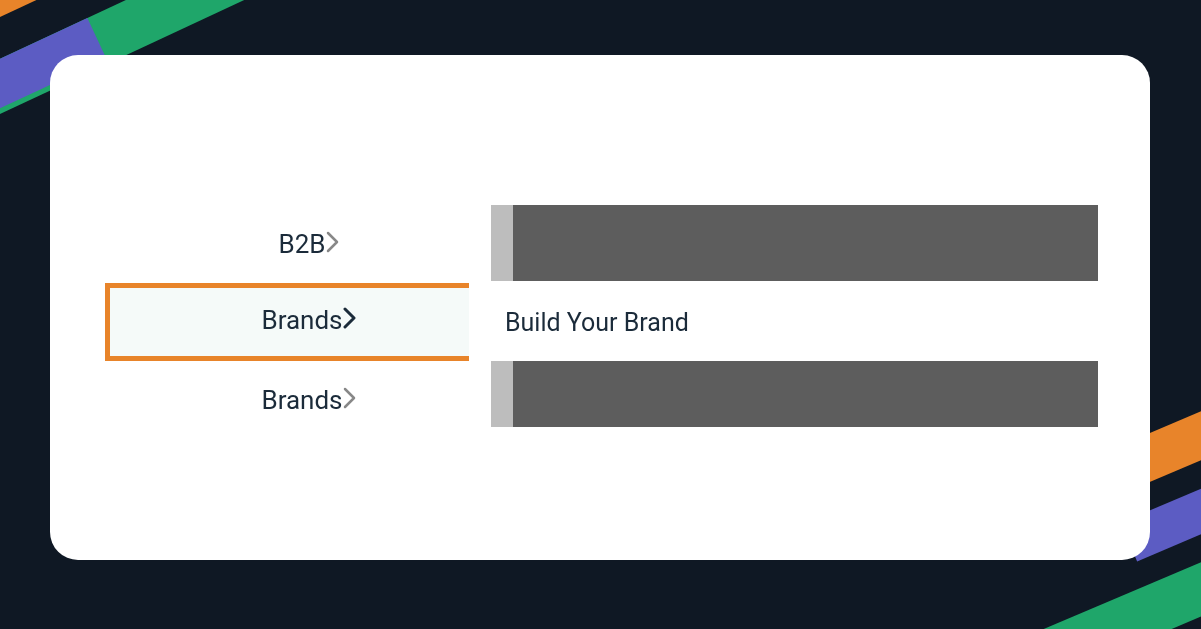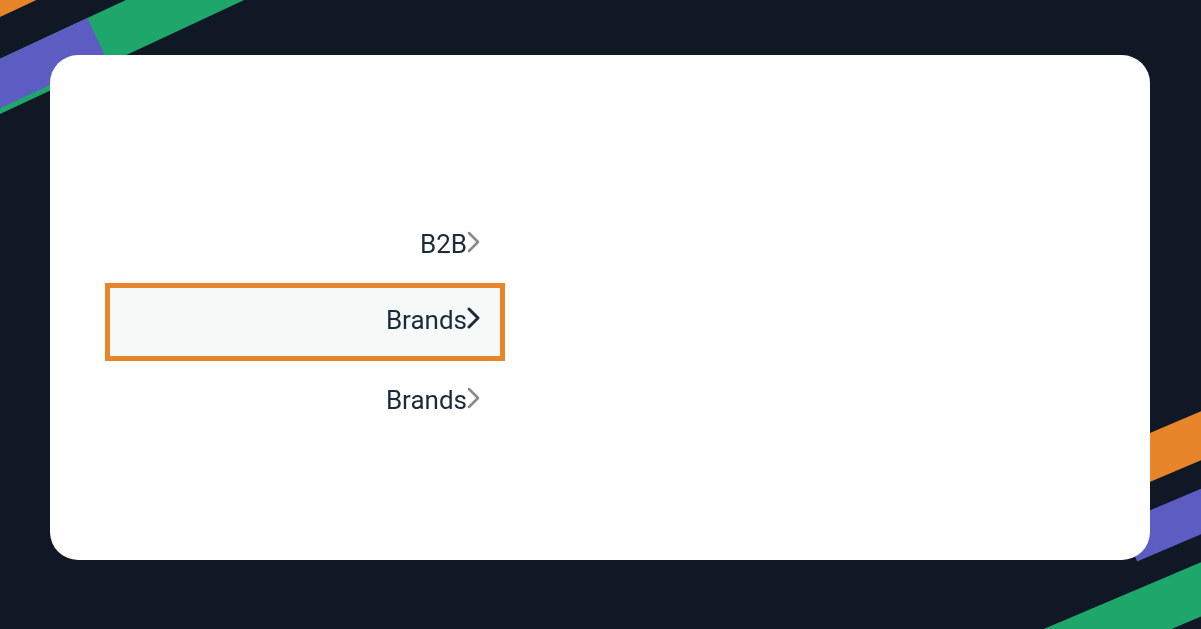--- a/index.html
+++ b/index.html
@@ -90,21 +90,21 @@
     .menu-container {
       position: absolute;
       top: 150px;
       left: 55px;
       width: 990px;
     }
     
     .menu-item {
       display: flex;
       align-items: center;
-      justify-content: flex-end;
+      justify-content: center;
       height: 78px;
       padding: 0 24px 0 32px;
       cursor: pointer;
       width: 400px;
     }
     
     .menu-item-label {
       font-size: 26px;
       color: #1b2b3a;
       font-weight: 400;
@@ -215,15 +215,26 @@
 
     <div class="menu-item">
       <span class="menu-item-label">Brands</span>
       <span class="chevron">
         <svg width="14" height="22" viewBox="0 0 14 22" fill="none">
             <path d="M2 2 L11 11 L2 20" stroke="currentColor" stroke-width="2.5" stroke-linecap="round" stroke-linejoin="round"></path>
           </svg>
       </span>
     </div>
 
+    <div class="submenu-panel">
+      <div class="submenu-block">
+        <div class="left-tab"></div>
+      </div>
+      <div class="submenu-active">
+        <span class="submenu-active-label">Build Your Brand</span>
+      </div>
+      <div class="submenu-block-bottom">
+        <div class="left-tab"></div>
+      </div>
+    </div>
 
   </div>
 </div>
 
 </body></html>

